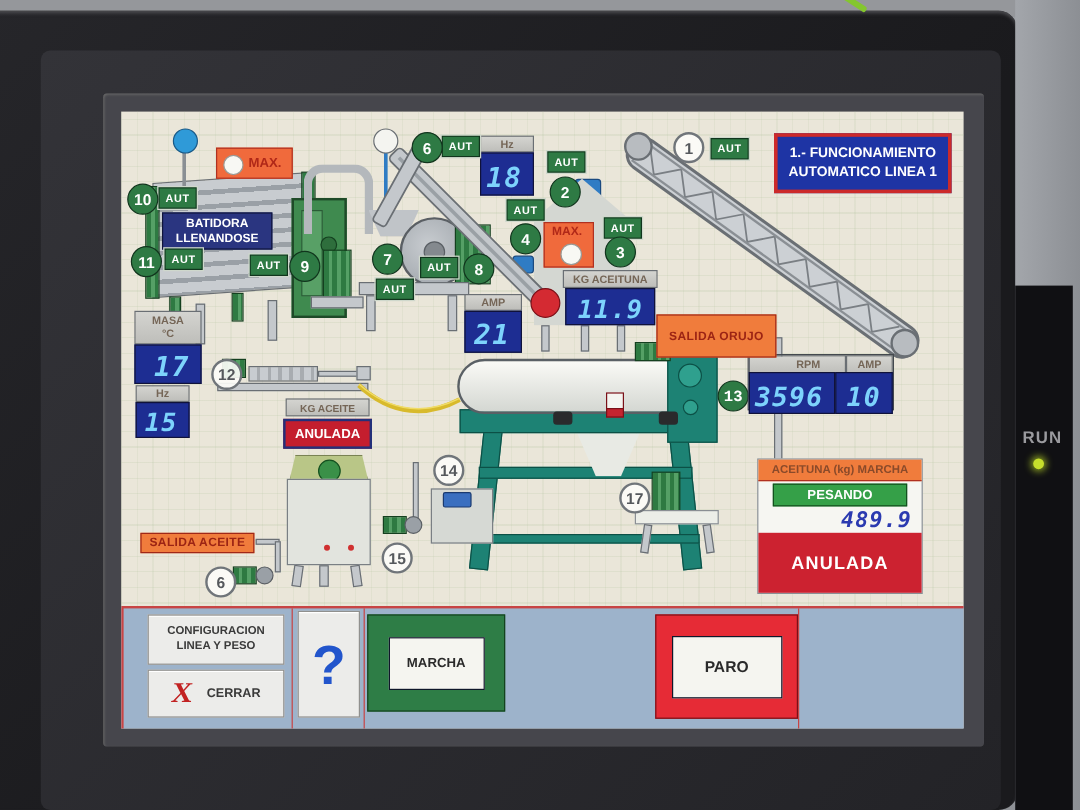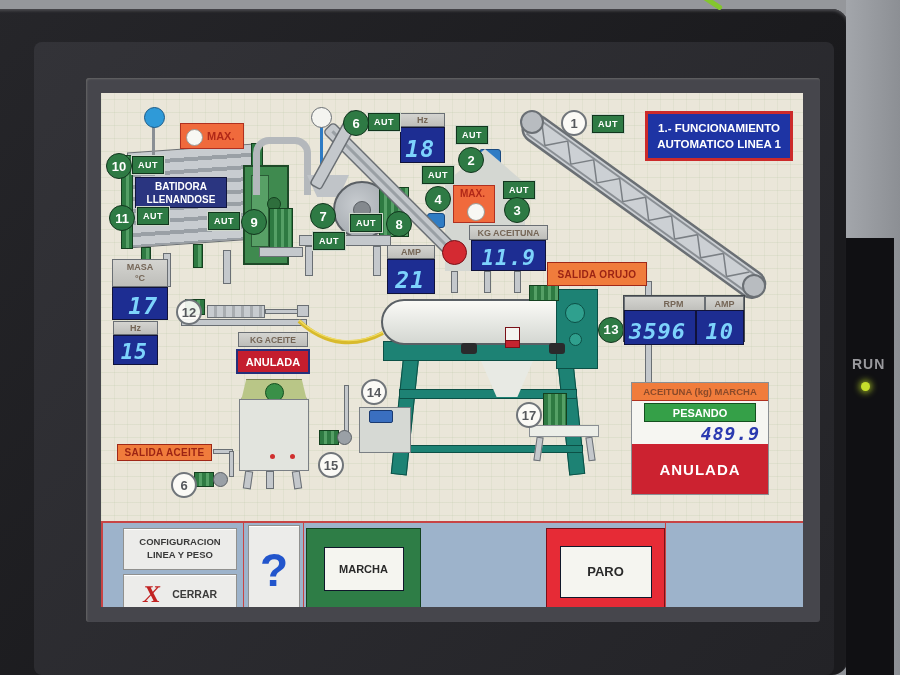--- a/index.html
+++ b/index.html
@@ -44,21 +44,21 @@
   .val{background:#1d2d92;border:1px solid #10123a;color:#7dd3fc;display:flex;align-items:flex-end;
     justify-content:flex-end;padding-right:9px;z-index:5;}
   .seg{font-family:"DejaVu Sans Mono",monospace;font-weight:bold;font-style:italic;letter-spacing:1px;}
   .olabel{background:#f07c3c;border:1px solid #a02818;color:#9c2414;font-weight:bold;font-size:10px;
     display:flex;align-items:center;justify-content:center;letter-spacing:.3px;z-index:6;}
   .maxbox{background:#f06a3c;border:1px solid #b03020;z-index:6;}
   .maxbox .dot{position:absolute;background:#f8f8f4;border:1px solid #9a9a96;border-radius:50%;}
   .maxtxt{position:absolute;color:#b02818;font-weight:bold;font-size:11px;}
   
   #footer{position:absolute;left:0;top:412px;width:702px;height:102px;background:#9db3cb;
-    border:2px solid #c84444;z-index:8;margin-top:16px;}
+    border:2px solid #c84444;z-index:8;}
   #footer .sep{position:absolute;top:0;bottom:0;width:1px;background:#c84444;}
   .btn-flat{background:#ececea;border:1px solid #90908e;box-shadow:inset 0 1px 0 #fff;
     color:#3a3a3a;font-weight:bold;display:flex;align-items:center;justify-content:center;}
   #btn-marcha{background:#2e7d46;border:1px solid #14421f;display:flex;align-items:center;justify-content:center;}
   #btn-paro{background:#e62b36;border:1px solid #7a1018;display:flex;align-items:center;justify-content:center;}
   .inner-white{background:#f5f5f0;border:1px solid #0f172a;color:#2a2a2a;font-weight:bold;
     display:flex;align-items:center;justify-content:center;}
   
   #totals{background:#f6f6f2;border:1px solid #8a8f94;display:flex;flex-direction:column;z-index:6;}
   
@@ -277,21 +277,21 @@
       <div style="display:flex;height:33px;">
         <div class="val" style="position:static;width:76px;height:33px;">
             <span class="seg" style="font-size:22px;">3596</span>
           </div>
         <div class="val" style="position:static;width:46px;height:33px;">
             <span class="seg" style="font-size:22px;">10</span>
           </div>
       </div>
     </div>
 
-    <div class="abs olabel" style="left:446px;top:169px;width:100px;height:24px;">SALIDA ORUJO</div>
+    <div class="abs olabel" style="left:446px;top:169px;width:100px;height:36px;">SALIDA ORUJO</div>
     <div class="abs olabel" style="left:16px;top:351px;width:95px;height:17px;">SALIDA ACEITE</div>
 
     <div class="abs hdr" style="left:137px;top:239px;width:70px;height:15px;font-size:8.5px;">KG ACEITE</div>
     <div class="abs" style="left:135px;top:256px;width:74px;height:25px;background:#c41e2e;border:2px solid #23307a;color:#fff;font-weight:bold;font-size:11px;display:flex;align-items:center;justify-content:center;z-index:6;">ANULADA</div>
 
     <div class="abs" id="totals" style="left:530px;top:289px;width:138px;height:113px;">
       <div style="height:17px;background:#f07c3c;border-bottom:1px solid #b03020;color:#8a4a2a;font-weight:bold;font-size:9.5px;display:flex;align-items:center;justify-content:center;">ACEITUNA (kg) MARCHA</div>
       <div style="height:17px;margin:2px 12px 0;background:#35a048;border:1px solid #14501f;color:#fff;font-weight:bold;font-size:11px;display:flex;align-items:center;justify-content:center;">PESANDO</div>
       <div style="height:22px;display:flex;align-items:center;justify-content:flex-end;padding-right:8px;">
           <span class="seg" style="font-size:18px;color:#2b3ab0;">489.9</span>

